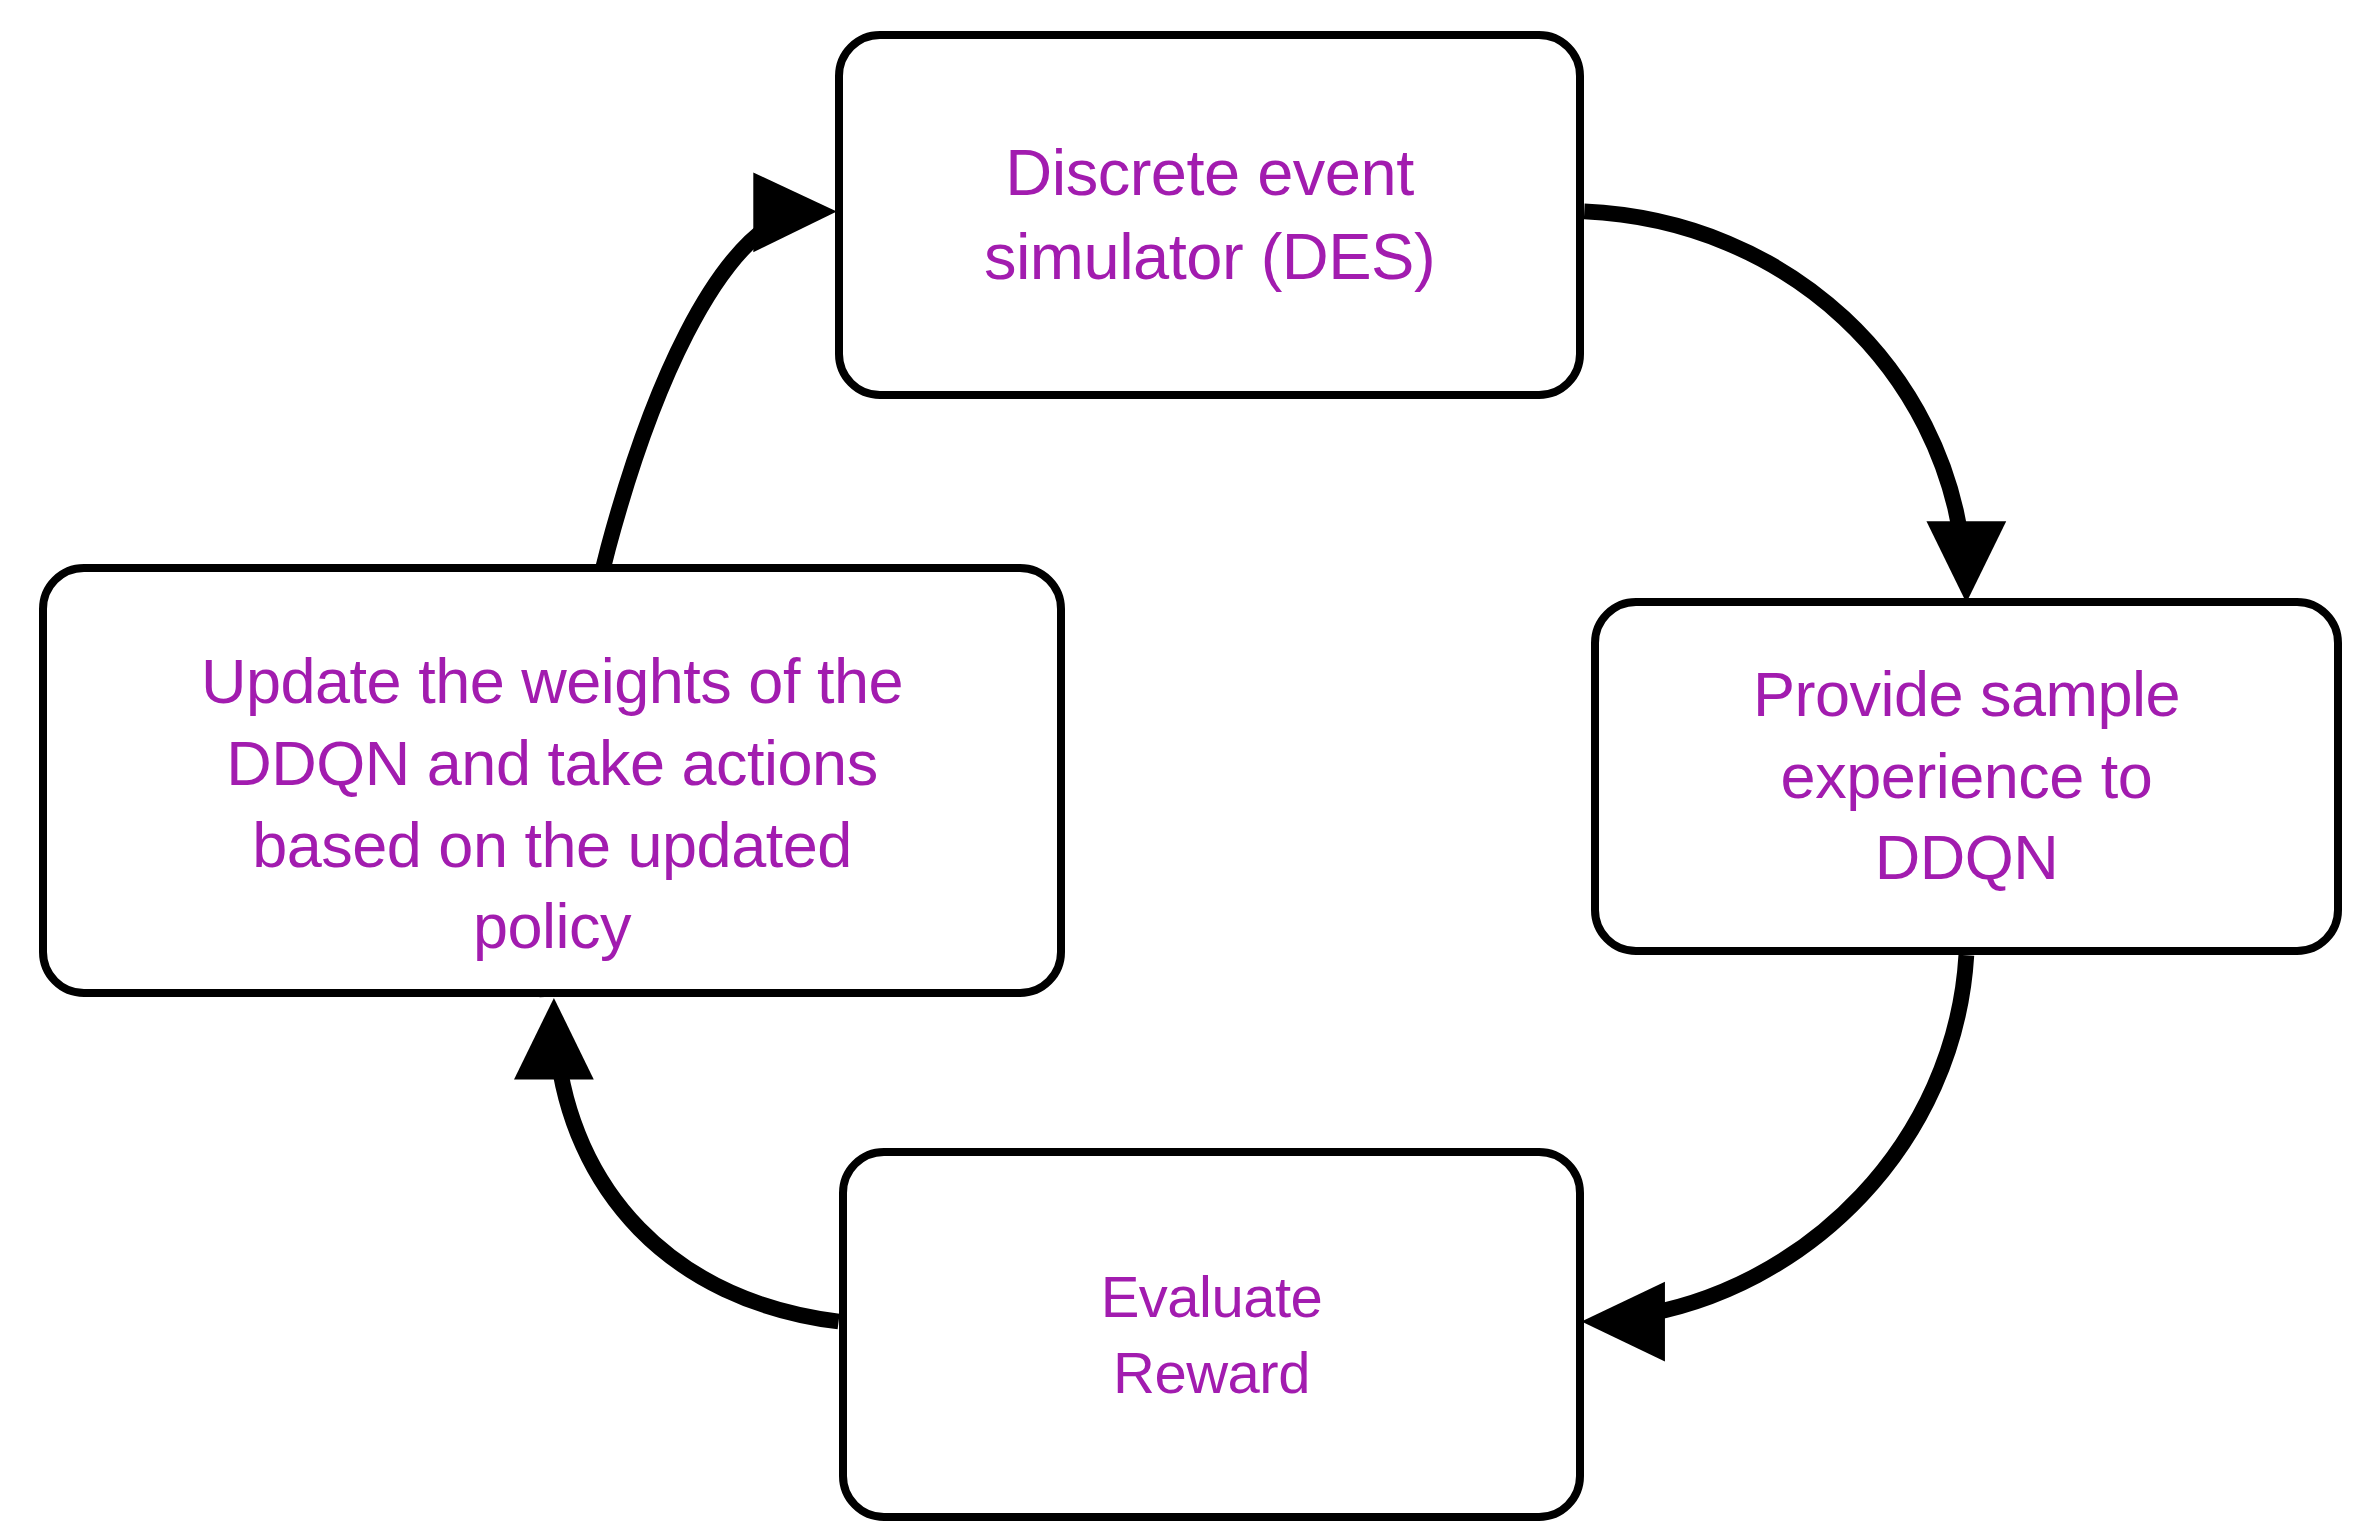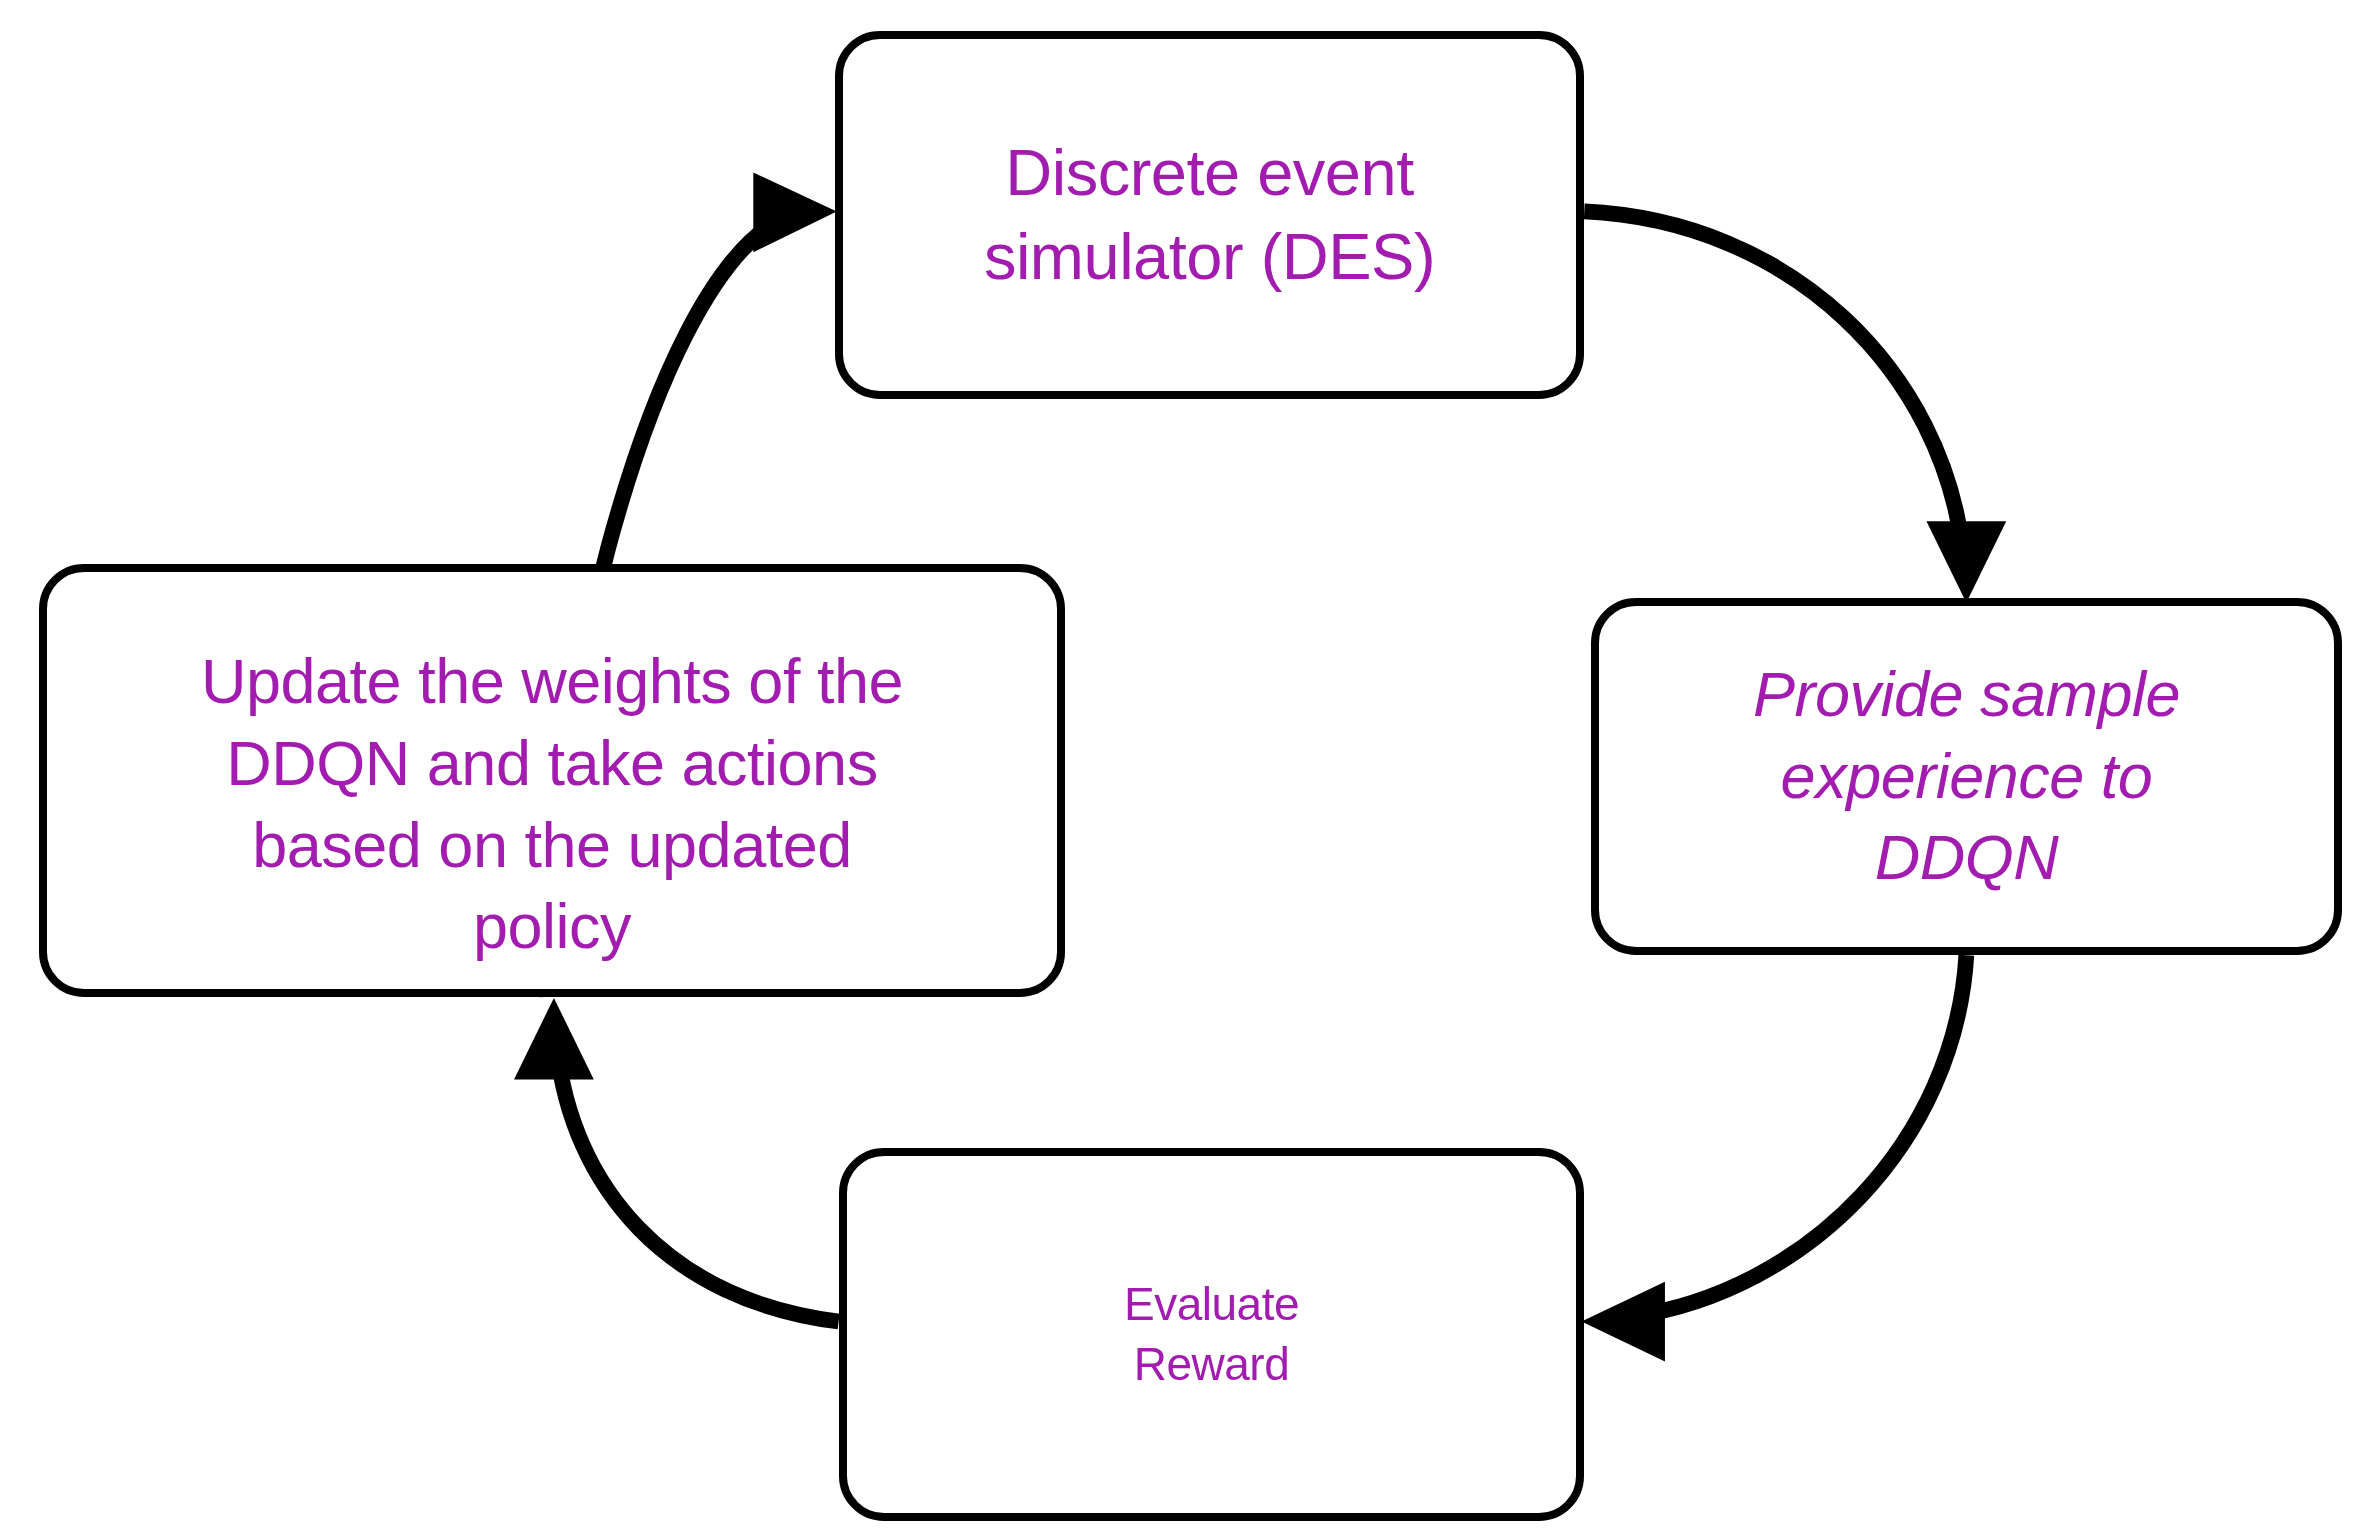--- a/index.html
+++ b/index.html
@@ -55,39 +55,39 @@
   }
   #node-des .node-label { font-size: 65px; }
 
   
   #node-provide {
     left: 1591px;
     top: 598px;
     width: 751px;
     height: 357px;
   }
-  #node-provide .node-label { font-size: 63px; font-style: italic; }
+  #node-provide .node-label { font-size: 63px; }
 
   
   #node-update {
     left: 39px;
     top: 564px;
     width: 1026px;
     height: 433px;
   }
   #node-update .node-label { font-size: 63px; margin-top: 48px; }
 
   
   #node-evaluate {
     left: 839px;
     top: 1148px;
     width: 745px;
     height: 373px;
   }
-  #node-evaluate .node-label { font-size: 46px; }
+  #node-evaluate .node-label { font-size: 58px; }
 </style>
 </head>
 <body>
 
 <div id="canvas">
 
   <svg id="arrow-layer" viewBox="0 0 2555 1653" width="2370" height="1533" xmlns="http://www.w3.org/2000/svg" aria-hidden="true">
 
     <g>
       <path d="M 1708 228 C 1930 238 2096 400 2117 600" fill="none" stroke="#000000" stroke-width="17" stroke-linecap="butt"></path>

